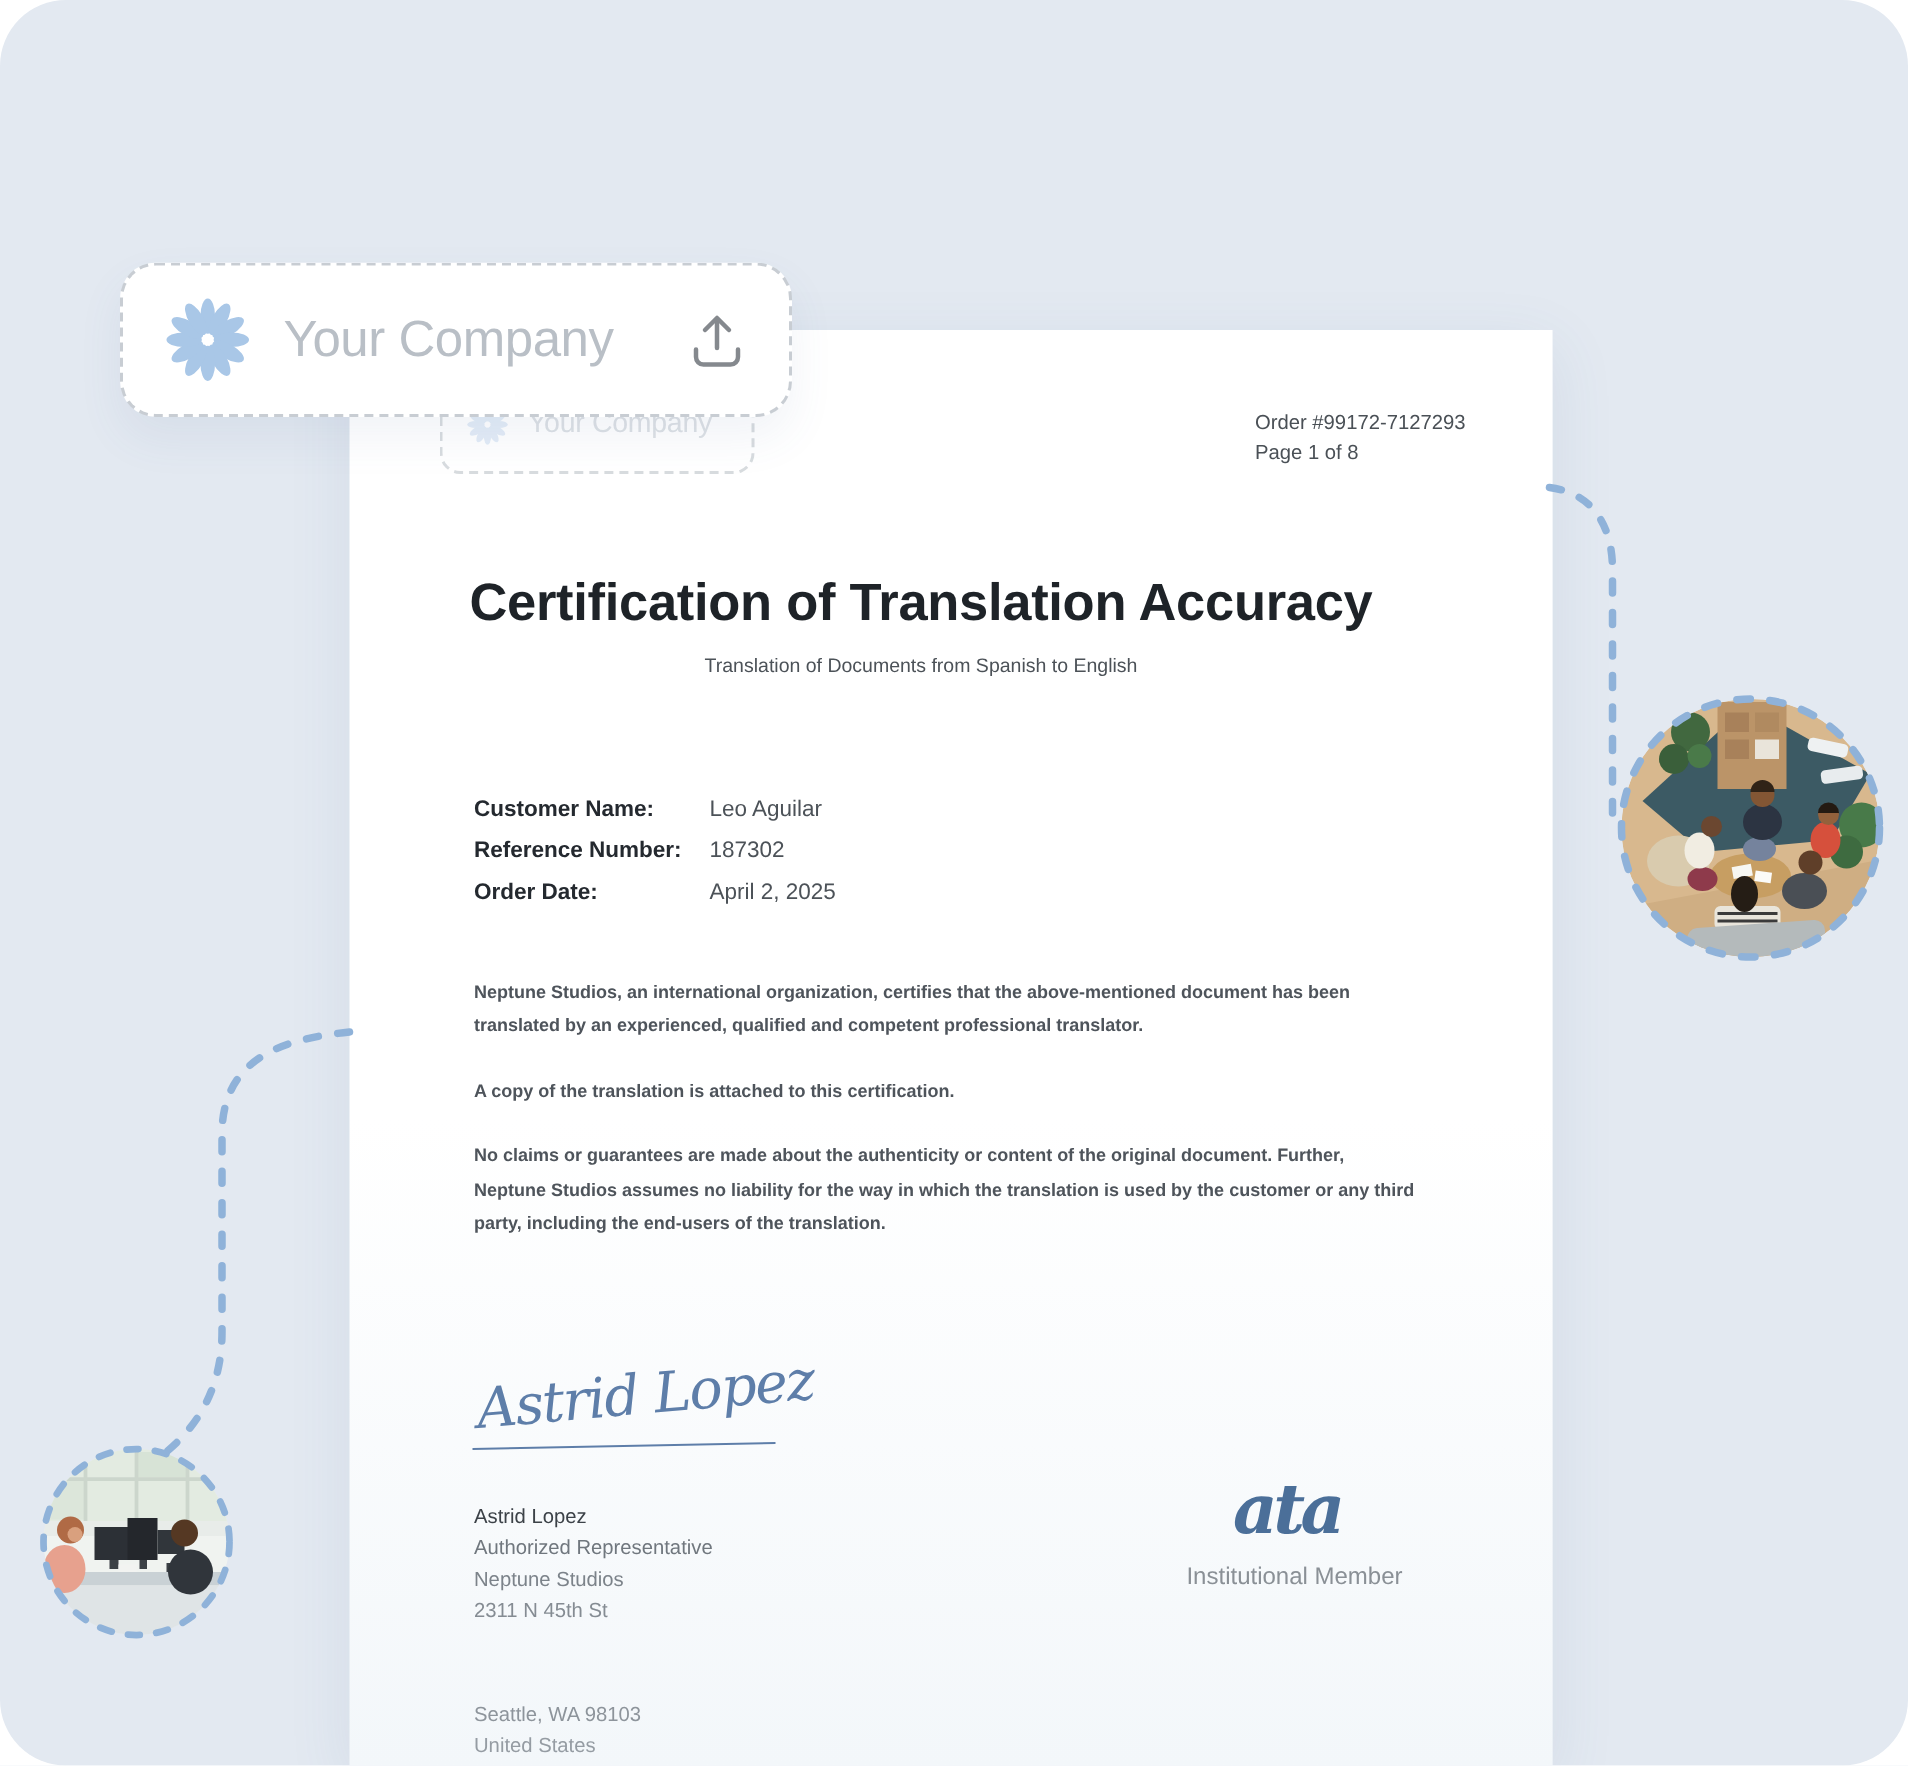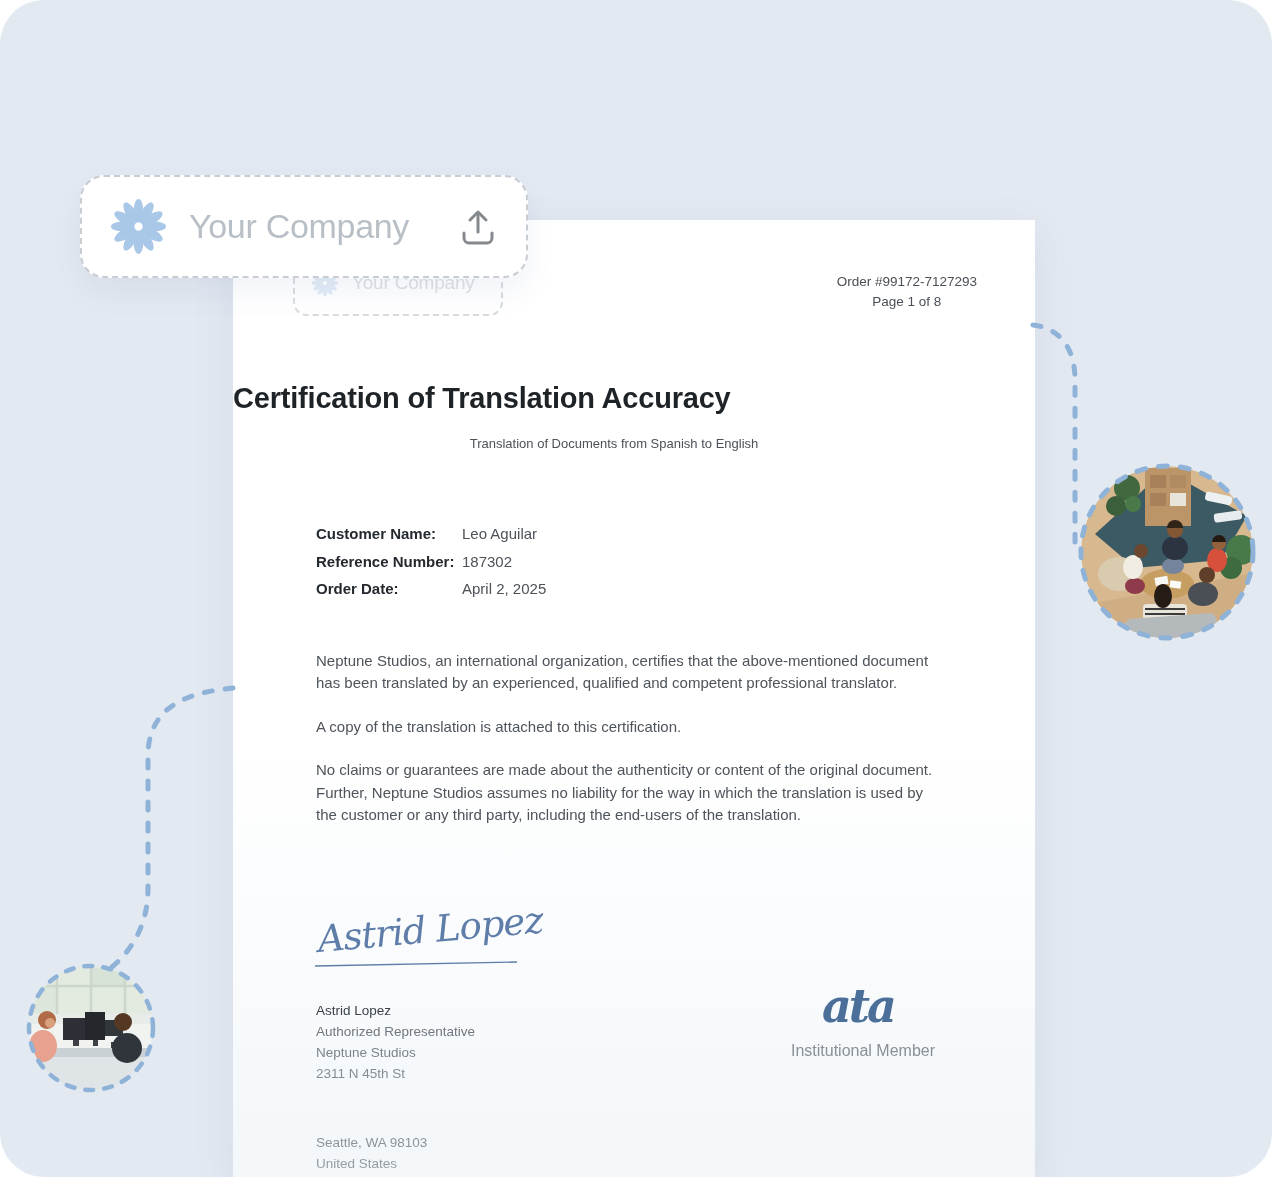--- a/index.html
+++ b/index.html
@@ -7,32 +7,32 @@
   .stage{
     position:relative; width:1272px; height:1177px;
     background:#e3e9f1; border-radius:44px; overflow:hidden;
   }
   
   .doc{
     position:absolute; left:233px; top:220px; width:802px; height:957px;
     background:linear-gradient(180deg,#ffffff 0%,#ffffff 55%,#f3f7fa 100%);
     box-shadow:0 12px 40px rgba(73,105,148,.10);
   }
-  .order-info{position:absolute; top:52px; right:58px; text-align:center;
+  .order-info{position:absolute; top:52px; right:58px; text-align:left;
     font-size:13.5px; line-height:19.5px; color:#4a5056;margin-left:47px;}
-  .doc-title{position:absolute; top:162px; left:0; right:40px; text-align:left;
-    font-size:29px; font-weight:700; letter-spacing:-.2px; color:#1e2328;}
+  .doc-title{position:absolute; top:162px; left:0; right:40px; text-align:center;
+    font-size:35px; font-weight:700; letter-spacing:-.2px; color:#1e2328;}
   .doc-subtitle{position:absolute; top:216px; left:0; right:40px; text-align:center;
     font-size:13px; color:#4c5258;}
   .fields{position:absolute; top:300px; left:83px;}
-  .field-row{display:flex; height:27.5px; align-items:center; font-size:15px;}
+  .field-row{display:flex; height:27.5px; align-items:flex-end; font-size:15px;gap:11px;}
   .field-row .lbl{width:146px; font-weight:700; color:#24292f;}
   .field-row .val{color:#4c5258;}
   .paras{position:absolute; top:430px; left:83px; width:628px;
-    font-size:15px; line-height:22.4px; color:#4e545b;}
+    font-size:12px; line-height:22.4px; color:#4e545b;font-weight:bold;}
   .paras p{margin:0 0 21px 0;}
   .sig-svg{position:absolute; top:684px; left:80px;}
   .name-block{position:absolute; top:780px; left:83px; font-size:13.5px; line-height:21px;}
   .name-block .l1{color:#3c4248;}
   .name-block .l2{color:#70777e;}
   .name-block .l3{color:#7c838a;}
   .name-block .l4{color:#858c93;}
   .name-block .l5{color:#8d949b;margin-top:48px;}
   .name-block .l6{color:#959ca3;}
   .ata-block{position:absolute; top:722px; left:540px; width:180px; text-align:center;margin-top:36px;}

